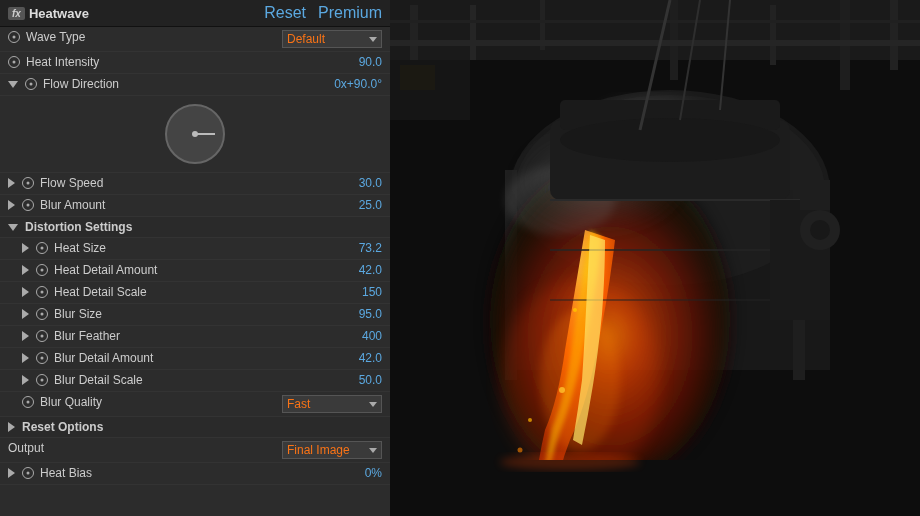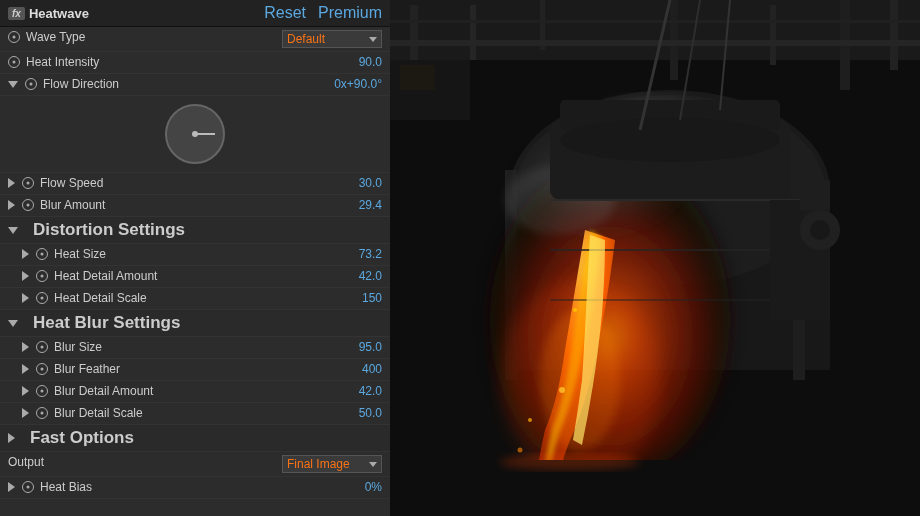--- a/index.html
+++ b/index.html
@@ -149,24 +149,24 @@
       border-top: 5px solid #aaa;
     }
 
     
     .section-header {
       display: flex;
       align-items: center;
       padding: 3px 8px;
       background: #2a2a2a;
       color: #ccc;
-      font-size: 17px;
+      font-size: 12px;
       font-weight: bold;
       border-bottom: 1px solid #333;
-      gap: 12px;
+      gap: 4px;
     }
 
     
     .dial-container {
       display: flex;
       justify-content: center;
       align-items: center;
       padding: 8px 0;
       background: #2c2c2c;
       border-bottom: 1px solid #333;
@@ -283,21 +283,21 @@
     </div>
     <div class="row-value">30.0</div>
   </div>
 
   <div class="row">
     <div class="row-label">
       <span class="tri-right"></span>
       <span class="sw-icon"></span>
       <span>Blur Amount</span>
     </div>
-    <div class="row-value">29.4</div>
+    <div class="row-value">25.0</div>
   </div>
 
   <div class="section-header">
     <span class="tri-down"></span>
     <span>Distortion Settings</span>
   </div>
 
   <div class="row indent1">
     <div class="row-label">
       <span class="tri-right"></span>
@@ -318,24 +318,20 @@
 
   <div class="row indent1">
     <div class="row-label">
       <span class="tri-right"></span>
       <span class="sw-icon"></span>
       <span>Heat Detail Scale</span>
     </div>
     <div class="row-value">150</div>
   </div>
 
-  <div class="section-header">
-    <span class="tri-down"></span>
-    <span>Heat Blur Settings</span>
-  </div>
 
   <div class="row indent1">
     <div class="row-label">
       <span class="tri-right"></span>
       <span class="sw-icon"></span>
       <span>Blur Size</span>
     </div>
     <div class="row-value">95.0</div>
   </div>
 
@@ -359,24 +355,34 @@
 
   <div class="row indent1">
     <div class="row-label">
       <span class="tri-right"></span>
       <span class="sw-icon"></span>
       <span>Blur Detail Scale</span>
     </div>
     <div class="row-value">50.0</div>
   </div>
 
+  <div class="row indent1">
+    <div class="row-label">
+      <span class="sw-icon"></span>
+      <span>Blur Quality</span>
+    </div>
+    <div class="row-select">
+      <span>Fast</span>
+      <span class="select-arrow"></span>
+    </div>
+  </div>
 
   <div class="section-header">
     <span class="tri-right"></span>
-    <span>Fast Options</span>
+    <span>Reset Options</span>
   </div>
 
   <div class="row">
     <div class="row-label">
       <span>Output</span>
     </div>
     <div class="row-select">
       <span>Final Image</span>
       <span class="select-arrow"></span>
     </div>

